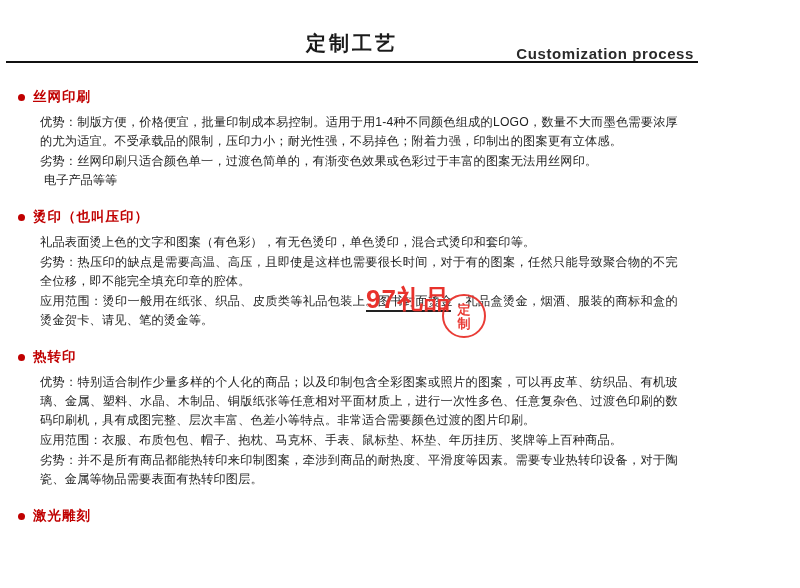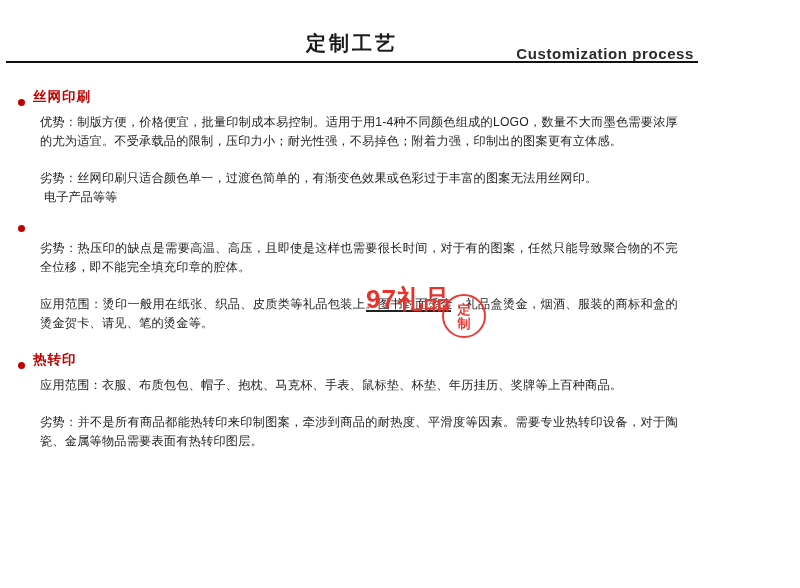--- a/index.html
+++ b/index.html
@@ -65,21 +65,21 @@
   .section {
     margin-top: 18px;
     position: relative;
   }
   .section:first-child {
     margin-top: 20px;
   }
 
   .sec-head {
     display: flex;
-    align-items: flex-end;
+    align-items: center;
     padding-left: 18px;
     margin-bottom: 7px;
   }
   .bullet {
     width: 7px;
     height: 7px;
     border-radius: 50%;
     background: #c00000;
     margin-right: 8px;
     flex: 0 0 auto;
@@ -94,21 +94,21 @@
   .para {
     padding-left: 40px;
     padding-right: 26px;
     font-size: 12.2px;
     line-height: 19px;
     color: #1f1f1f;
     text-align: justify;
     letter-spacing: 0.2px;
   }
   .para + .para {
-    margin-top: 18px;
+    margin-top: 1px;
   }
   .para-tail {
     padding-left: 44px;
     padding-right: 28px;
     font-size: 12.2px;
     line-height: 19px;
     color: #1f1f1f;
   }
 
   
@@ -165,34 +165,44 @@
         <span class="sec-title">丝网印刷</span>
       </div>
       <div class="para">优势：制版方便，价格便宜，批量印制成本易控制。适用于用1-4种不同颜色组成的LOGO，数量不大而墨色需要浓厚的尤为适宜。不受承载品的限制，压印力小；耐光性强，不易掉色；附着力强，印制出的图案更有立体感。</div>
       <div class="para">劣势：丝网印刷只适合颜色单一，过渡色简单的，有渐变色效果或色彩过于丰富的图案无法用丝网印。</div>
       <div class="para-tail">电子产品等等</div>
     </div>
 
     <div class="section">
       <div class="sec-head">
         <span class="bullet"></span>
-      </div>
+        <span class="sec-title">烫印（也叫压印）</span>
+      </div>
+      <div class="para">礼品表面烫上色的文字和图案（有色彩），有无色烫印，单色烫印，混合式烫印和套印等。</div>
       <div class="para">劣势：热压印的缺点是需要高温、高压，且即使是这样也需要很长时间，对于有的图案，任然只能导致聚合物的不完全位移，即不能完全填充印章的腔体。</div>
       <div class="para">应用范围：烫印一般用在纸张、织品、皮质类等礼品包装上。图书封面烫金，礼品盒烫金，烟酒、服装的商标和盒的烫金贺卡、请见、笔的烫金等。</div>
     </div>
 
     <div class="section">
       <div class="sec-head">
         <span class="bullet"></span>
         <span class="sec-title">热转印</span>
       </div>
+      <div class="para">优势：特别适合制作少量多样的个人化的商品；以及印制包含全彩图案或照片的图案，可以再皮革、纺织品、有机玻璃、金属、塑料、水晶、木制品、铜版纸张等任意相对平面材质上，进行一次性多色、任意复杂色、过渡色印刷的数码印刷机，具有成图完整、层次丰富、色差小等特点。非常适合需要颜色过渡的图片印刷。</div>
       <div class="para">应用范围：衣服、布质包包、帽子、抱枕、马克杯、手表、鼠标垫、杯垫、年历挂历、奖牌等上百种商品。</div>
       <div class="para">劣势：并不是所有商品都能热转印来印制图案，牵涉到商品的耐热度、平滑度等因素。需要专业热转印设备，对于陶瓷、金属等物品需要表面有热转印图层。</div>
     </div>
 
+    <div class="section">
+      <div class="sec-head">
+        <span class="bullet"></span>
+        <span class="sec-title">激光雕刻</span>
+      </div>
+
+    </div>
 
   </div>
 
   <div class="watermark">
     <div class="wm-text">97礼品</div>
     <div class="wm-stamp">
       <span>定</span><br>
       <span>制</span>
     </div>
   </div>

